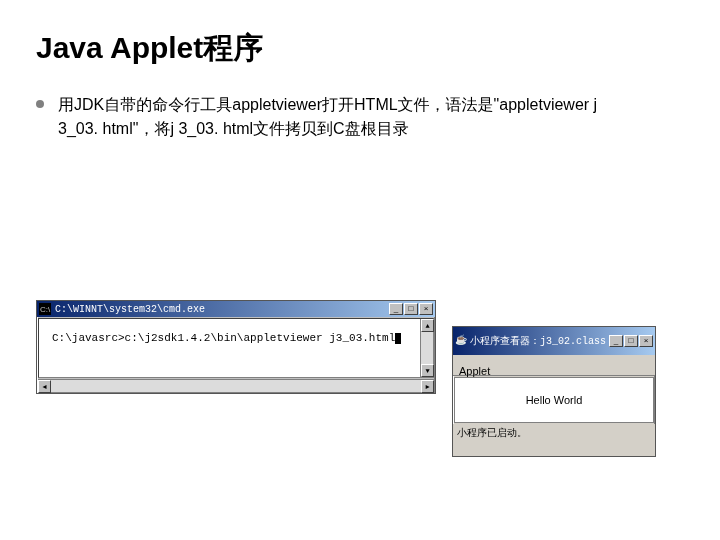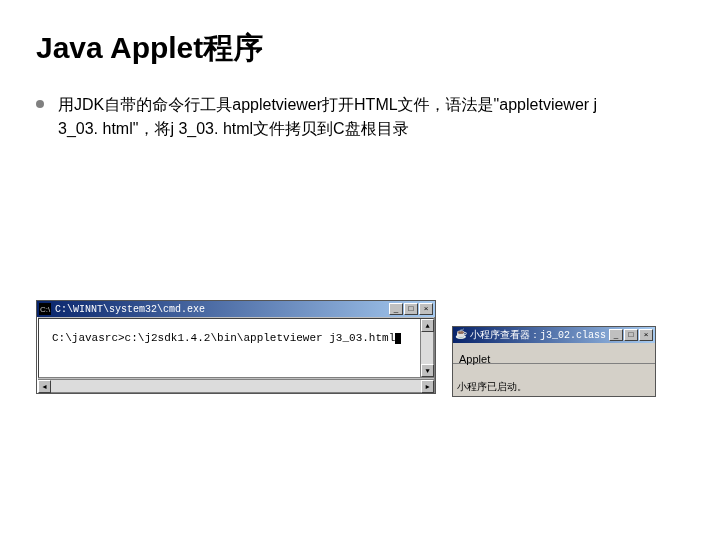--- a/index.html
+++ b/index.html
@@ -145,21 +145,21 @@
     width: 204px;
     border: 1px solid #555;
     background: #d4d0c8;
     box-shadow: 1px 1px 0 #fff inset, -1px -1px 0 #808080 inset;
     font-family: Tahoma, "Microsoft YaHei", sans-serif;
     font-size: 11px;
   }
   .applet-titlebar {
     background: linear-gradient(to right, #08246b, #a6caf0);
     color: #fff;
-    height: 16px;
+    height: 28px;
     display: flex;
     align-items: center;
     padding: 0 2px;
     font-size: 10px;
   }
   .applet-title-icon {
     width: 12px; height: 12px;
     margin-right: 3px;
     position: relative;
   }
@@ -181,22 +181,22 @@
     height: 46px;
     margin: 1px;
     border: 1px solid #808080;
     display: flex;
     align-items: center;
     justify-content: center;
     font-size: 11px;
     color: #000;
   }
   .applet-status {
-    height: 18px;
-    padding: 16px 4px;
+    height: 32px;
+    padding: 2px 4px;
     font-size: 10px;
     background: #d4d0c8;
     color: #000;
   }
 </style>
 </head>
 <body>
 
 <div class="slide">
   <div class="title">Java Applet程序</div>
@@ -233,14 +233,17 @@
   <div class="applet-titlebar">
     <div class="applet-title-icon"></div>
     <div class="title-text">小程序查看器：j3_02.class</div>
     <div class="win-btns">
       <div class="win-btn">_</div>
       <div class="win-btn">□</div>
       <div class="win-btn">×</div>
     </div>
   </div>
   <div class="applet-menu">Applet</div>
+  <div class="applet-body">
+    <span>Hello World</span>
+  </div>
   <div class="applet-status">小程序已启动。</div>
 </div>
 
 </body></html>

